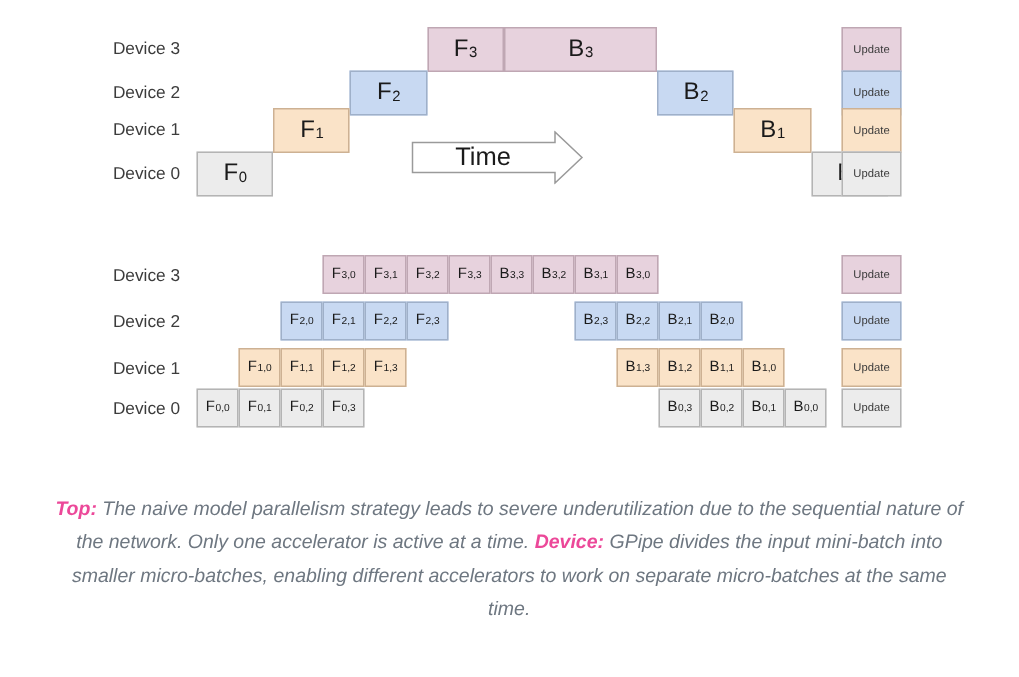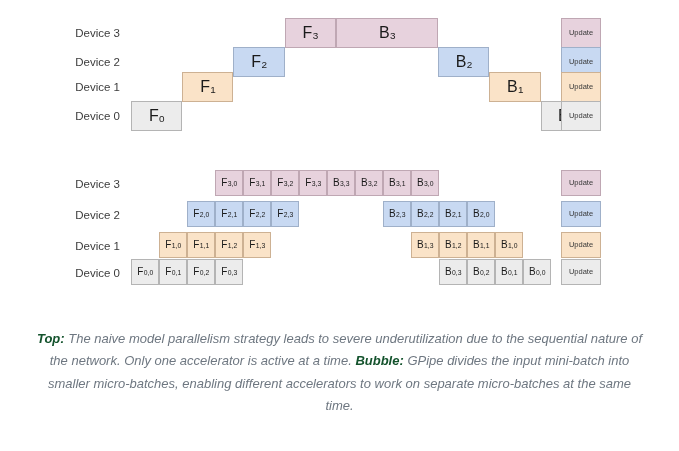--- a/index.html
+++ b/index.html
@@ -117,21 +117,21 @@
     left: 36px;
     top: 328px;
     width: 607px;
     text-align: center;
     font-size: 13px;
     line-height: 1.72;
     font-style: italic;
     color: #6e7781;
     font-family: "Liberation Sans", sans-serif;
   }
-  .caption b { font-weight: bold; color: #14532d; }
+  .caption b { font-weight: bold; color: #ec4899; }
 </style>
 </head>
 <body>
 
 <div class="figure">
 
   <div id="top-chart">
       <div class="dev-label" style="left: 50px; top: 27px;">Device 3</div>
       <div class="cell top-cell c-pink" style="left: 284.6px; top: 18px; width: 51.2px;">
         <span>F</span>
@@ -167,20 +167,26 @@
         <span>F</span>
         <span class="sub">0</span>
       </div>
       <div class="cell top-cell c-gray" style="left: 540.6px; top: 101px; width: 51.2px;">
         <span>B</span>
         <span class="sub">0</span>
       </div>
       <div class="cell top-upd c-gray" style="left: 561px; top: 101px; width: 40px;">Update</div>
     </div>
 
+  <div class="time-arrow">
+    <svg width="116" height="36" viewBox="0 0 116 36">
+      <polygon points="1,8 96,8 96,1 114,18 96,35 96,28 1,28" fill="#ffffff" stroke="#9a9a9a" stroke-width="1"></polygon>
+    </svg>
+    <div class="time-text">Time</div>
+  </div>
 
   <div id="bottom-chart">
       <div class="dev-label" style="left: 50px; top: 178px;">Device 3</div>
       <div class="cell bot-cell c-pink" style="left: 215px; top: 170px; width: 28px;">
         <span>F</span>
         <span class="sub">3,0</span>
       </div>
       <div class="cell bot-cell c-pink" style="left: 243px; top: 170px; width: 28px;">
         <span>F</span>
         <span class="sub">3,1</span>
@@ -309,16 +315,16 @@
       </div>
       <div class="cell bot-cell c-gray" style="left: 523px; top: 259px; width: 28px;">
         <span>B</span>
         <span class="sub">0,0</span>
       </div>
       <div class="cell bot-upd c-gray" style="left: 561px; top: 259px; width: 40px;">Update</div>
     </div>
 
 
   <div class="caption">
-    <b>Top:</b><span> The naive model parallelism strategy leads to severe underutilization due to the sequential nature of the network. Only one accelerator is active at a time. </span><b>Bubble:</b><span> GPipe divides the input mini-batch into smaller micro-batches, enabling different accelerators to work on separate micro-batches at the same time.</span>
+    <b>Top:</b><span> The naive model parallelism strategy leads to severe underutilization due to the sequential nature of the network. Only one accelerator is active at a time. </span><b>Device:</b><span> GPipe divides the input mini-batch into smaller micro-batches, enabling different accelerators to work on separate micro-batches at the same time.</span>
   </div>
 
 </div>
 
 </body></html>

